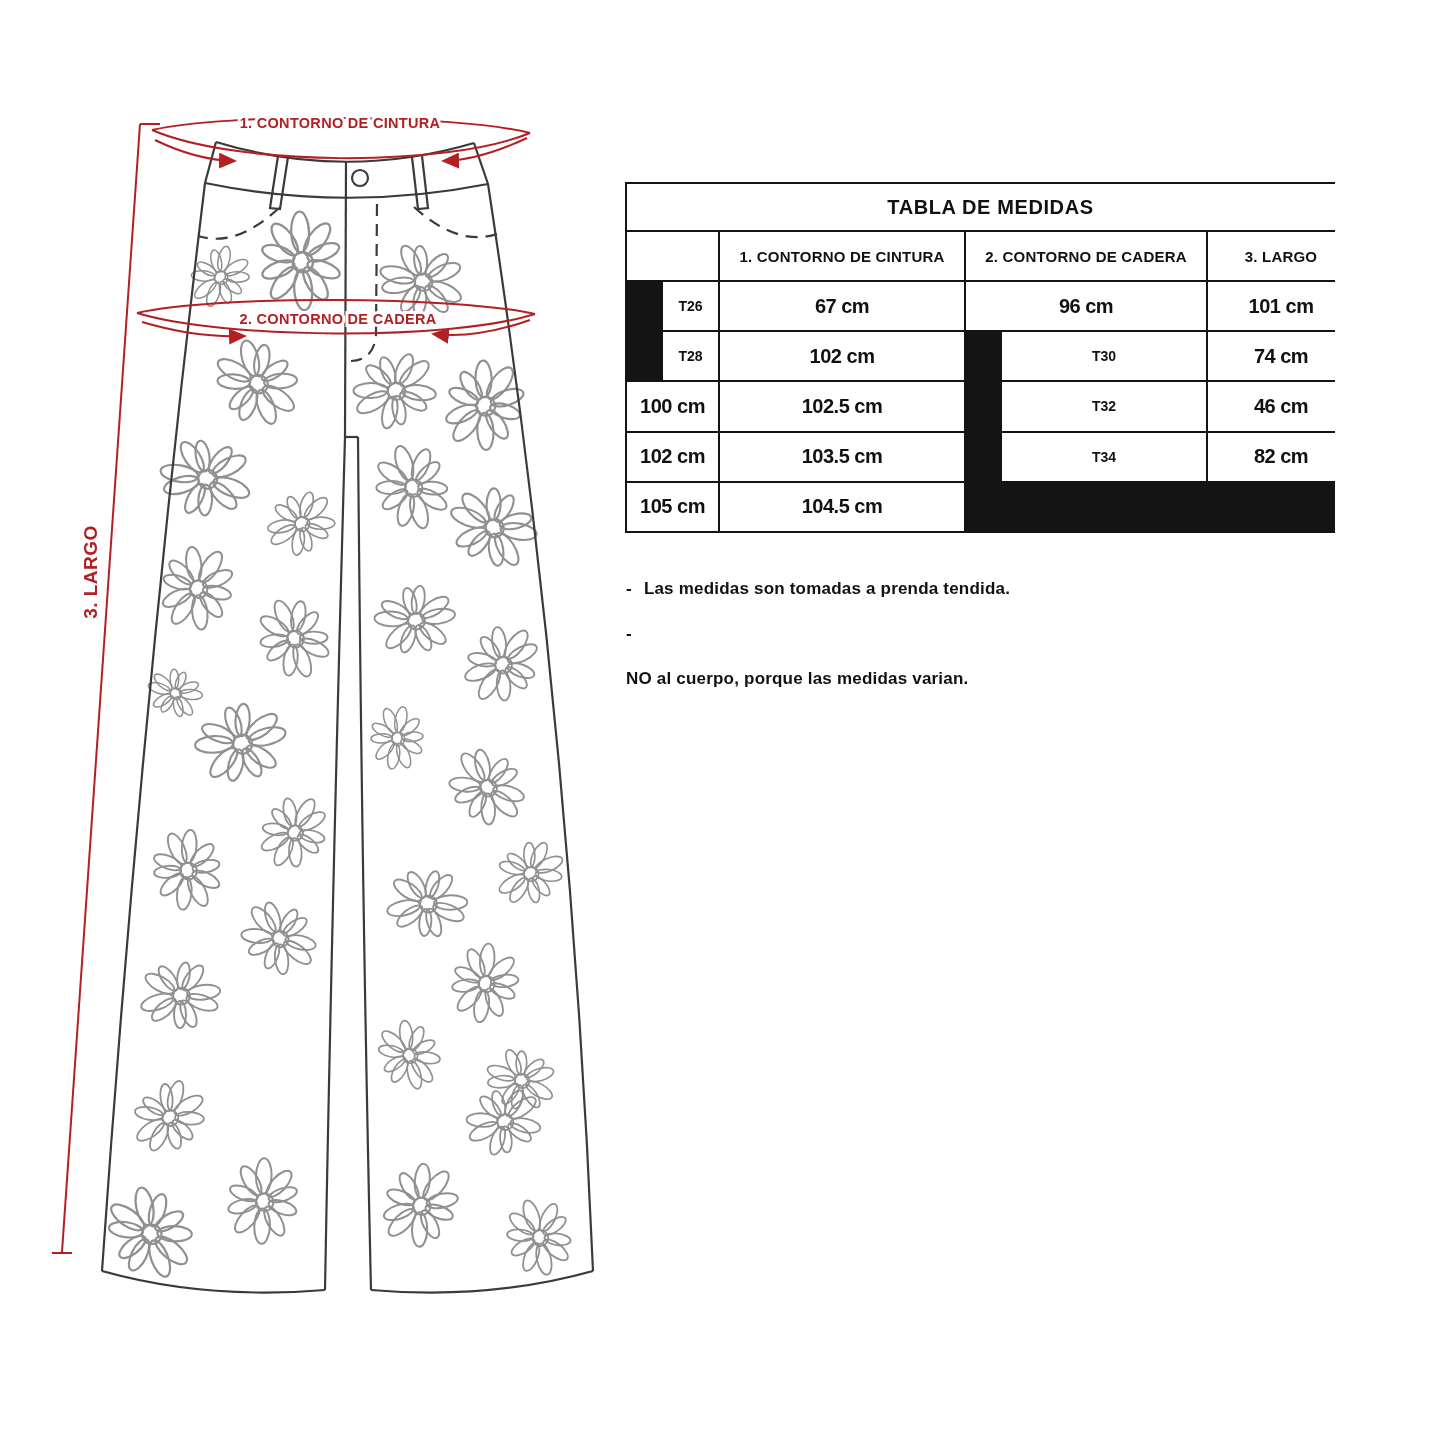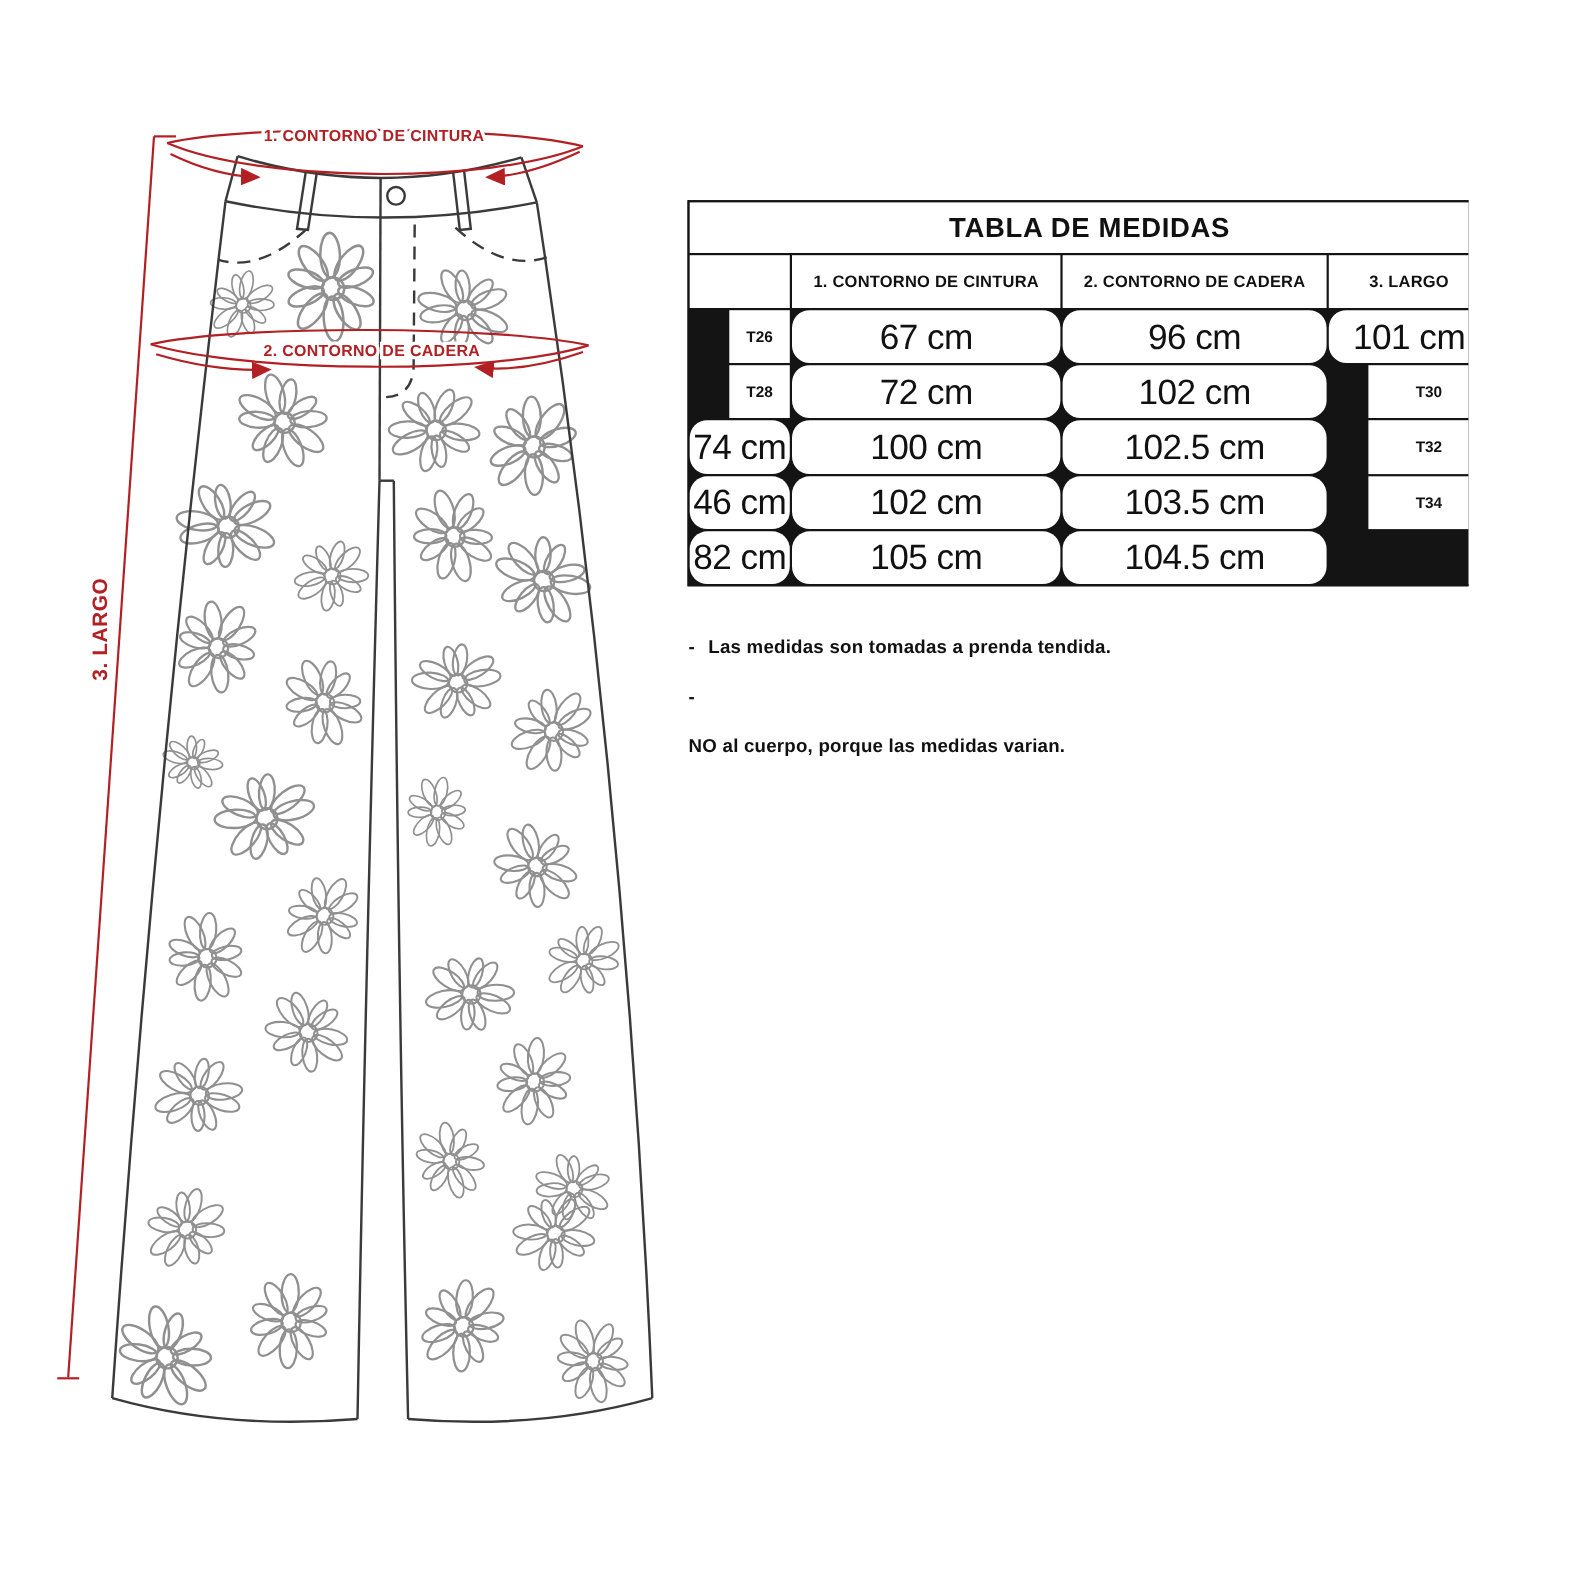--- a/index.html
+++ b/index.html
@@ -25,24 +25,24 @@
     border:2px solid #141414; background:#141414;
     display:grid;
     grid-template-columns:91px 244px 240px 1fr;
     grid-template-rows:46px 48px repeat(5, 1fr);
     gap:2px;
   }
   .mtable > div {
     background:#ffffff; display:flex; align-items:center; justify-content:center;
     color:#111111; overflow:hidden;
   }
-  .t-title { grid-column:1 / -1; font-size:25px; font-weight:bold; letter-spacing:0.6px; }
+  .t-title { grid-column:1 / -1; font-size:20px; font-weight:bold; letter-spacing:0.6px; }
   .t-h    { font-size:15px; font-weight:bold; letter-spacing:0.2px; }
   .t-size { font-size:14px; font-weight:bold;margin-left:36px; }
-  .t-val  { font-size:32px; font-weight:400; letter-spacing:-0.5px; white-space:nowrap;border-radius:16px; }
+  .t-val  { font-size:20px; font-weight:700; letter-spacing:-0.5px; white-space:nowrap; }
 
   
   .notes { position:absolute; left:626px; top:566px; width:790px; color:#111111; }
   .note-line { height:45px; display:flex; align-items:center; font-size:17px; font-weight:bold; letter-spacing:0.2px; }
   .note-line .dash { margin-right:12px; }
   .note-line .dash:empty { margin-right:0; }
 </style>
 </head>
 <body>
 
@@ -473,21 +473,20 @@
     <div class="t-h">1.  CONTORNO DE CINTURA</div>
     <div class="t-h">2. CONTORNO DE CADERA</div>
     <div class="t-h">3. LARGO</div>
 
     <div class="t-size">T26</div>
     <div class="t-val">67 cm</div>
     <div class="t-val">96 cm</div>
     <div class="t-val">101 cm</div>
 
     <div class="t-size">T28</div>
-    <div class="t-val">72 cm</div>
     <div class="t-val">102 cm</div>
 
     <div class="t-size">T30</div>
     <div class="t-val">74 cm</div>
     <div class="t-val">100 cm</div>
     <div class="t-val">102.5 cm</div>
 
     <div class="t-size">T32</div>
     <div class="t-val">46 cm</div>
     <div class="t-val">102 cm</div>

